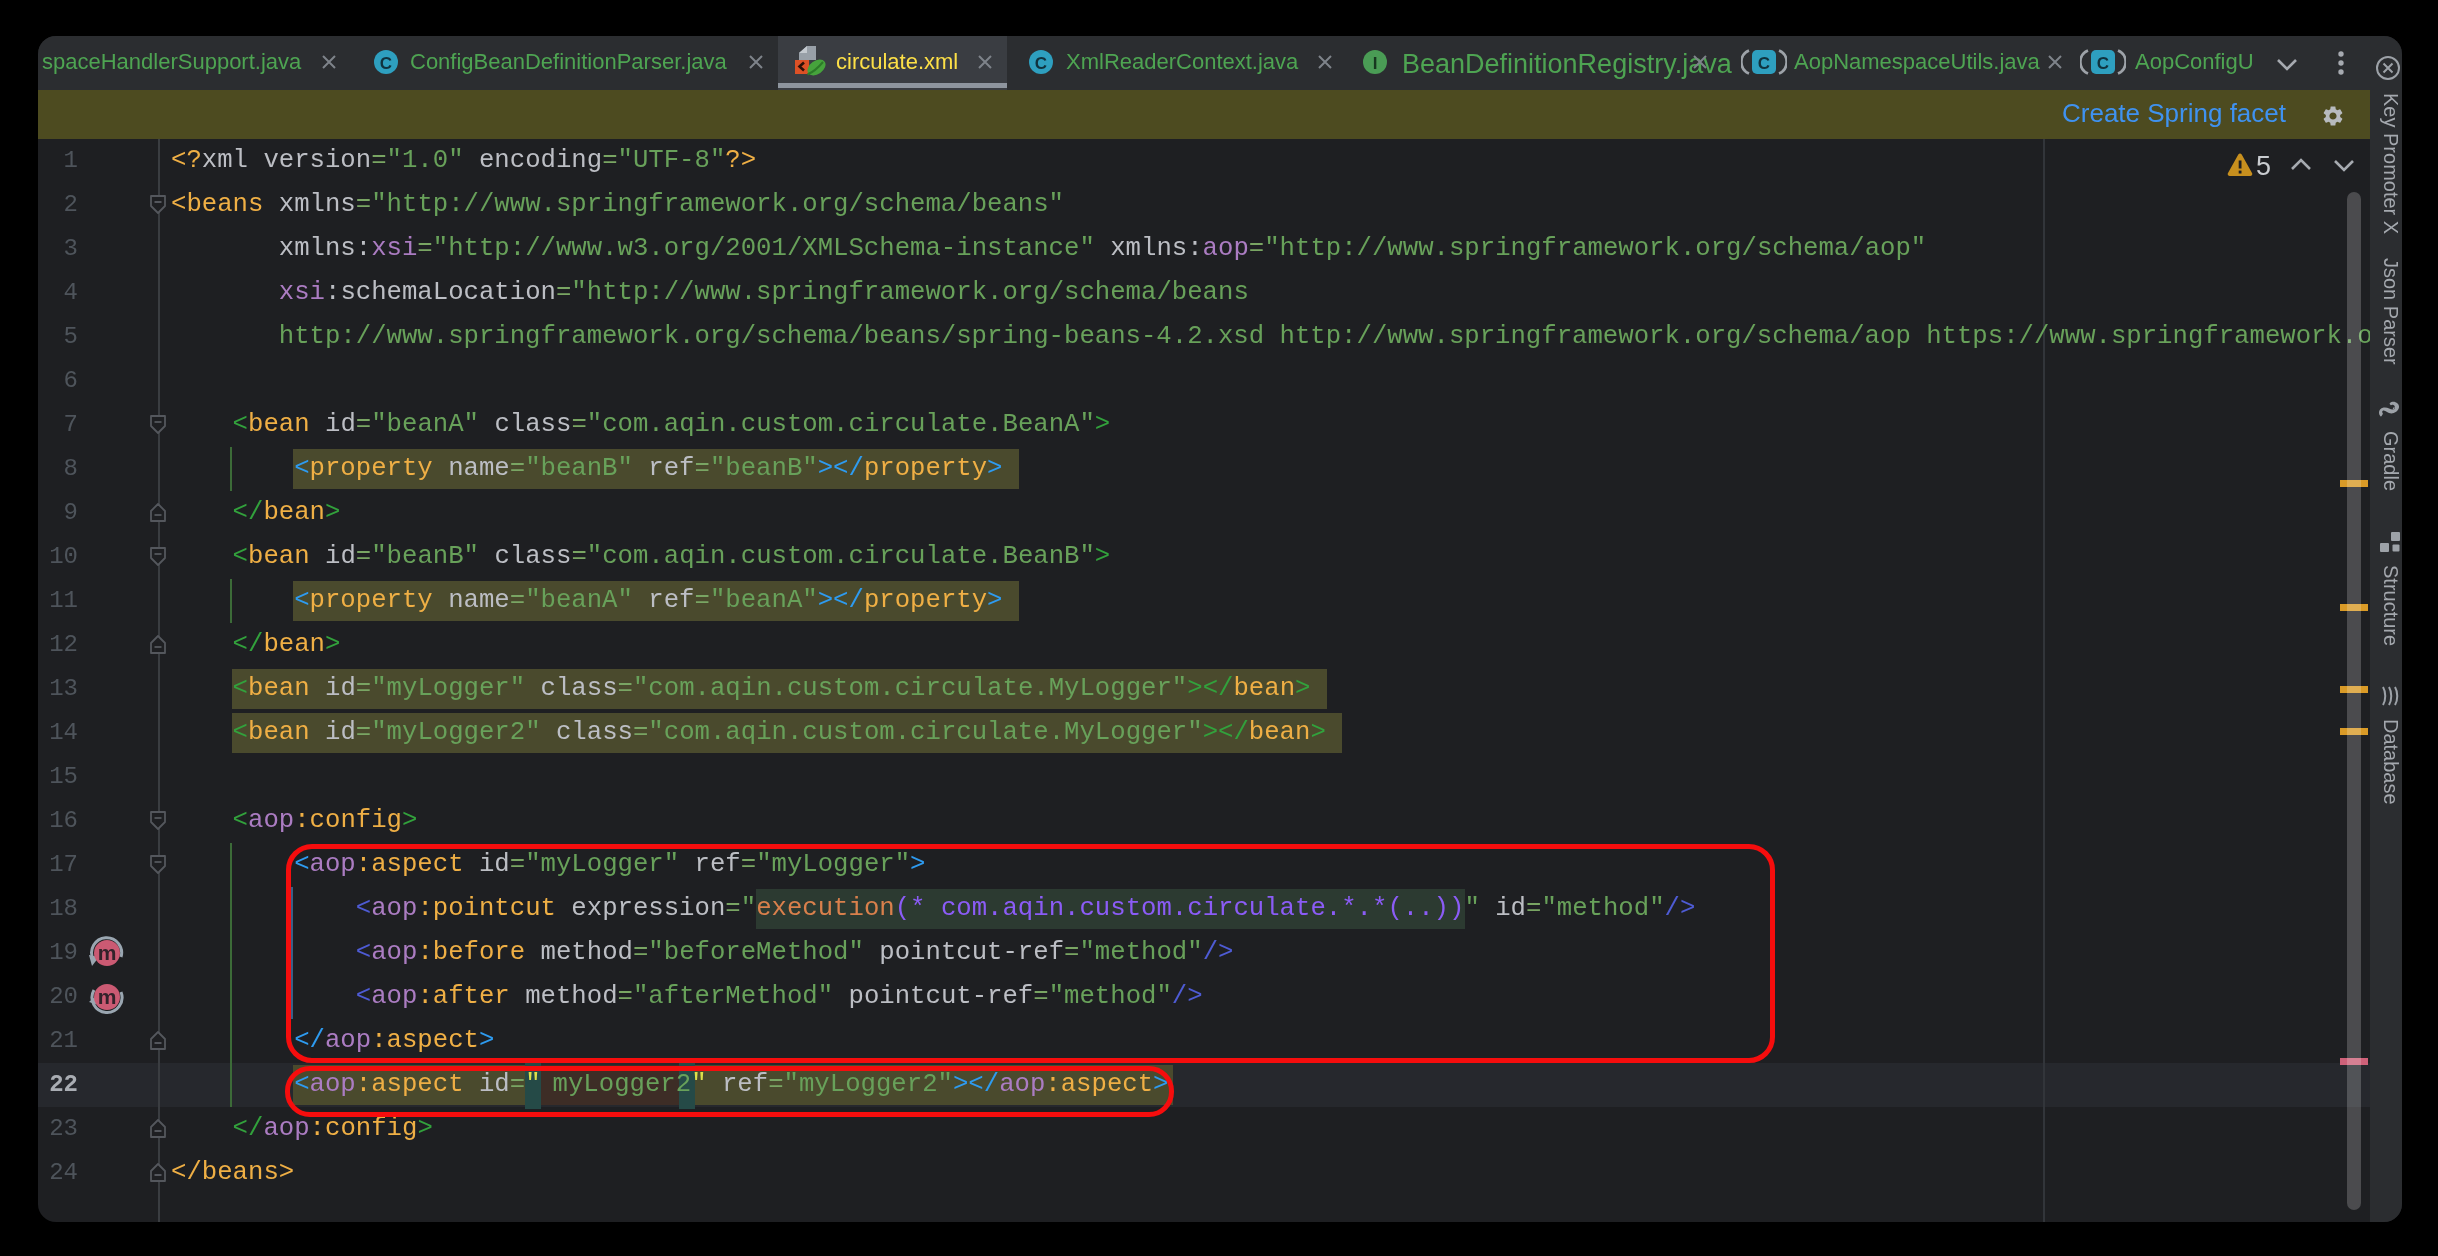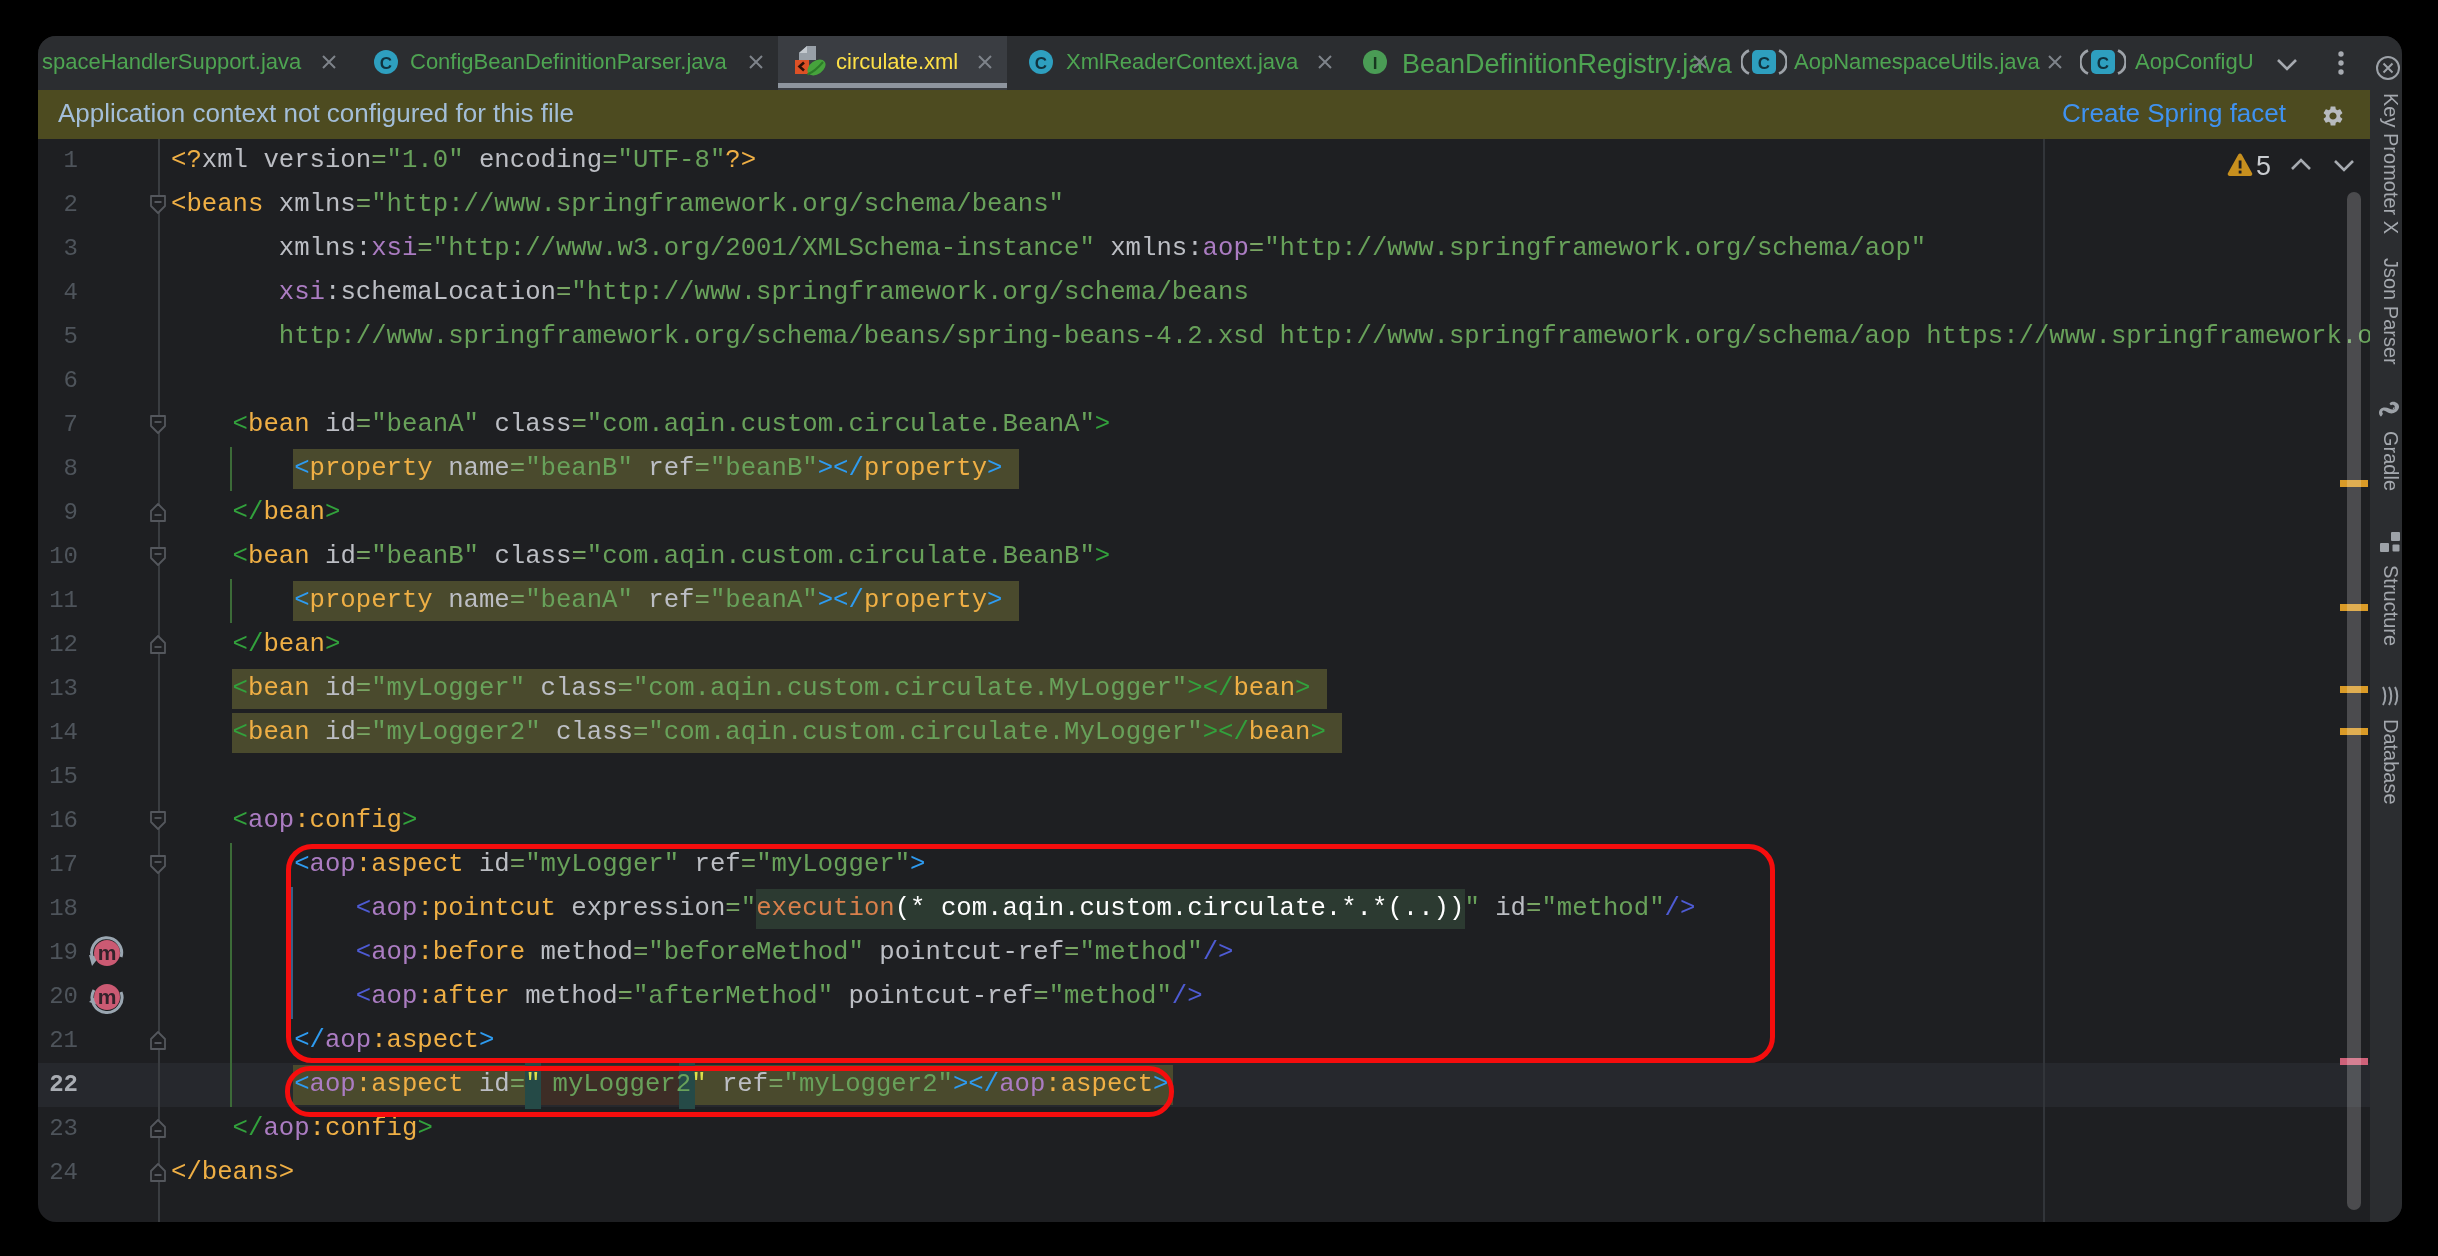--- a/index.html
+++ b/index.html
@@ -6,21 +6,21 @@
 #win { position:absolute; left:38px; top:36px; width:2364px; height:1186px;
   background:#1e1f22; border-radius:18px; overflow:hidden; }
 #tabbar { position:absolute; left:0; top:0; width:2332px; height:54px; background:#2b2d30; }
 pre { font-family:"Liberation Mono",monospace; }
 #code { position:absolute; left:133px; top:103px; font-size:25.66px; line-height:44px; color:#bcbec4; }
 #code i { font-style:normal; }
 #nums { position:absolute; left:0; top:103px; width:40px; text-align:right; font-size:24px; line-height:44px; color:#4e545b; }
 #nums b { font-weight:bold; color:#a9adb3; }
 .a { color:#efaf45; } .v { color:#32a13c; } .w { color:#bcbec4; }
 .s { color:#68a15a; } .p { color:#ab7cc2; } .b { color:#2e9bf0; } .i2 { color:#4e5bd4; }
-.q { color:#79a563; } .o { color:#d9804c;text-align:right; } .e { color:#ffffff; }
+.q { color:#79a563; } .o { color:#d9804c;text-align:right; } .e { color:#8b5cf6; }
 .y { color:#dde04a; } .m { color:#68a15a;margin-left:12px; }
 </style></head>
 <body>
 <div id="win">
   <div style="position:absolute;left:0;top:103px;width:2px;height:1083px"></div>
   <div style="position:absolute;left:0.0px;top:1027.0px;width:2332.0px;height:44.0px;background:#26282d;"></div>
 <div style="position:absolute;left:255.2px;top:413.0px;width:725.8px;height:40.0px;background:#4a4a2d;"></div>
 <div style="position:absolute;left:255.2px;top:545.0px;width:725.8px;height:40.0px;background:#4a4a2d;"></div>
 <div style="position:absolute;left:193.6px;top:633.0px;width:1095.4px;height:40.0px;background:#4a4a2d;"></div>
 <div style="position:absolute;left:193.6px;top:677.0px;width:1110.8px;height:40.0px;background:#4a4a2d;"></div>
@@ -219,21 +219,20 @@
 <div style="position:absolute;left:2097px;top:13px;width:125px;overflow:hidden;font-size:22px;color:#4ea452;white-space:nowrap">AopConfigU</div>
 <svg style="position:absolute;left:2234px;top:18px" width="30" height="20" viewBox="0 0 30 20">
       <path d="M6,6 L15,15 L24,6" stroke="#a6aab0" stroke-width="2.6" fill="none"></path>
     </svg>
 <svg style="position:absolute;left:2293px;top:13px" width="20" height="30" viewBox="0 0 20 30">
       <circle cx="10" cy="5" r="2.7" fill="#a6aab0"></circle>
       <circle cx="10" cy="14" r="2.7" fill="#a6aab0"></circle>
       <circle cx="10" cy="23" r="2.7" fill="#a6aab0"></circle>
     </svg>
   <div style="position:absolute;left:0;top:54px;width:2332px;height:49px;background:#4d4b20"></div>
-<div style="position:absolute;left:20px;top:62px;font-size:26px;color:#a3bed8">Application context not configured for this file</div>
 <div style="position:absolute;left:2024px;top:62px;font-size:26px;color:#3f92f0">Create Spring facet</div>
 <svg style="position:absolute;left:2283px;top:68px" width="24" height="24" viewBox="0 0 24 24" fill="#b7babe">
       <path d="M19.14,12.94c0.04-0.3,0.06-0.61,0.06-0.94c0-0.32-0.02-0.64-0.07-0.94l2.03-1.58c0.18-0.14,0.23-0.41,0.12-0.61l-1.92-3.32c-0.12-0.22-0.37-0.29-0.59-0.22l-2.39,0.96c-0.5-0.38-1.03-0.7-1.62-0.94L14.4,2.81c-0.04-0.24-0.24-0.41-0.48-0.41h-3.84c-0.24,0-0.43,0.17-0.47,0.41L9.25,5.35C8.66,5.59,8.12,5.92,7.63,6.29L5.24,5.33c-0.22-0.08-0.47,0-0.59,0.22L2.74,8.87C2.62,9.08,2.66,9.34,2.86,9.48l2.03,1.58C4.84,11.36,4.8,11.69,4.8,12s0.02,0.64,0.07,0.94l-2.03,1.58c-0.18,0.14-0.23,0.41-0.12,0.61l1.92,3.32c0.12,0.22,0.37,0.29,0.59,0.22l2.39-0.96c0.5,0.38,1.03,0.7,1.62,0.94l0.36,2.54c0.05,0.24,0.24,0.41,0.48,0.41h3.84c0.24,0,0.44-0.17,0.47-0.41l0.36-2.54c0.59-0.24,1.13-0.56,1.62-0.94l2.39,0.96c0.22,0.08,0.47,0,0.59-0.22l1.92-3.32c0.12-0.22,0.07-0.47-0.12-0.61L19.14,12.94z M12,15.6c-1.98,0-3.6-1.62-3.6-3.6s1.62-3.6,3.6-3.6s3.6,1.62,3.6,3.6S13.98,15.6,12,15.6z"></path>
     </svg>
   <div style="position:absolute;right:0;top:0;width:32px;height:1186px;background:#2b2d30"></div>
 <svg style="position:absolute;left:2337px;top:19px" width="26" height="26" viewBox="0 0 26 26">
       <circle cx="13" cy="13" r="11" fill="none" stroke="#9da2a8" stroke-width="2"></circle>
       <path d="M8.5,8.5 L17.5,17.5 M17.5,8.5 L8.5,17.5" stroke="#9da2a8" stroke-width="2"></path>
     </svg>
 <div style="position:absolute;left:2338px;top:57px;width:32px;text-align:center;writing-mode:vertical-rl;font-size:20px;color:#a4a8ae;white-space:nowrap;left:2332px;width:32px;display:flex;justify-content:center">Key Promoter X</div>

